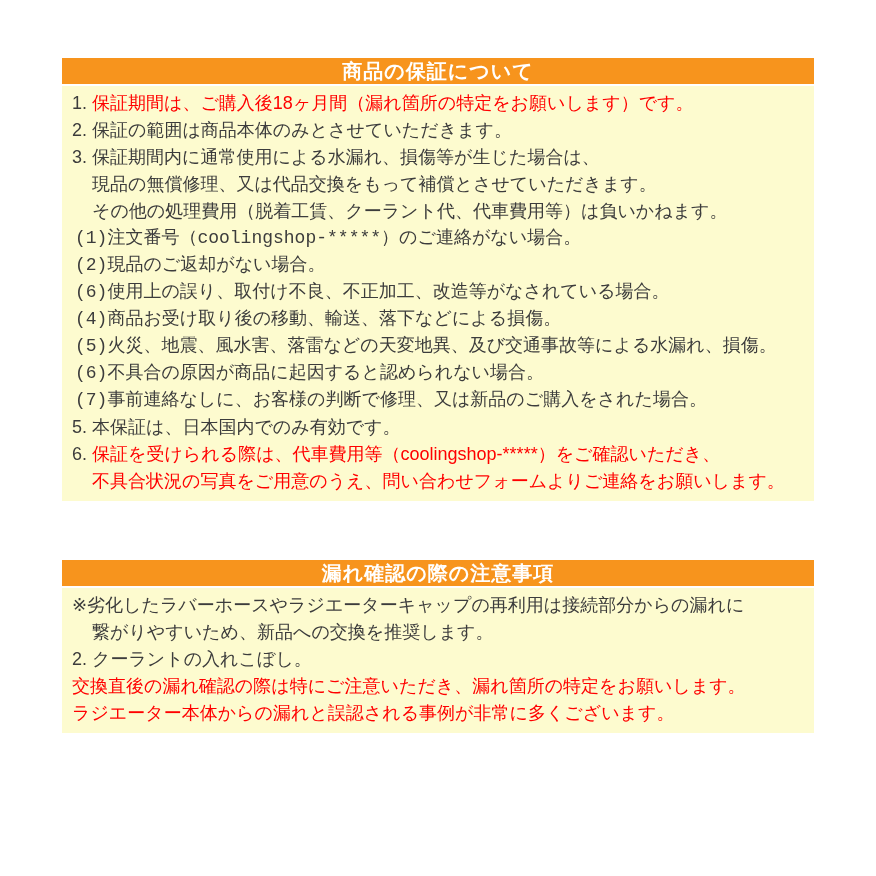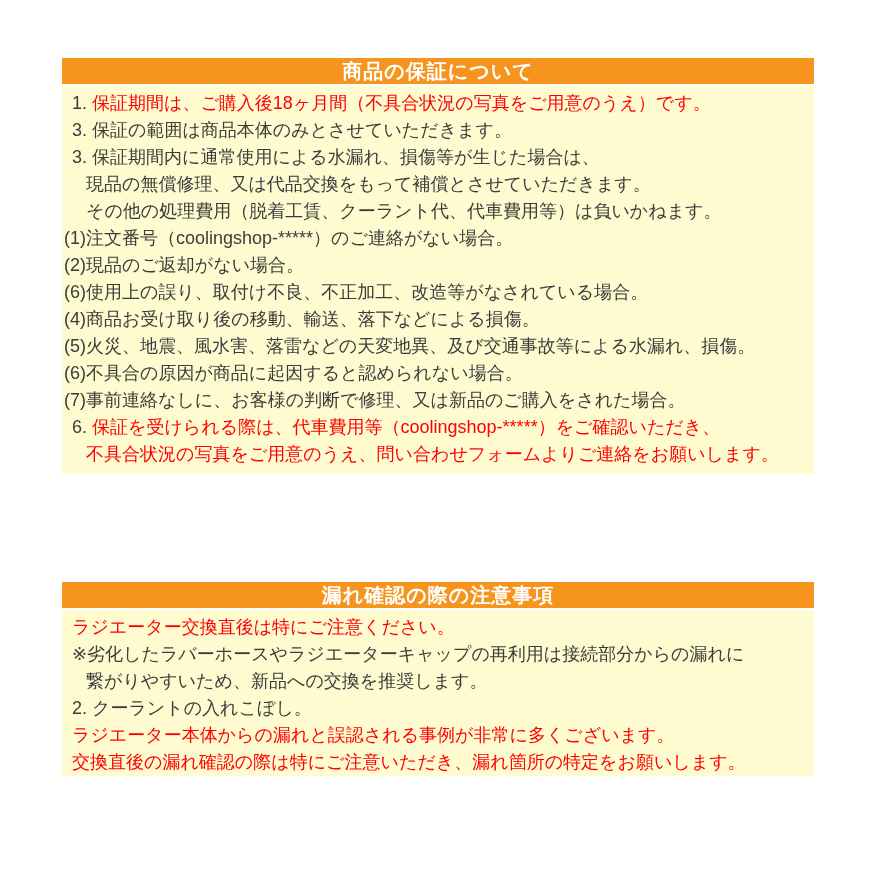--- a/index.html
+++ b/index.html
@@ -1,87 +1,87 @@
 <!DOCTYPE html>
 <html lang="ja" style="--page_bg: #FFFFFF; --header_bg: #F7941D; --header_text: #FFFFFF; --body_bg: #FDFBCF; --text_dark: #3C3C3C; --text_red: #FF0000;"><head>
 <meta charset="utf-8">
 <style>
   html, body { margin: 0; padding: 0; }
   .page {
     position: relative;
     width: 876px;
-    height: 776px;
+    height: 876px;
     background: var(--page_bg, #FFFFFF);
     font-family: "Liberation Sans", "DejaVu Sans", sans-serif;
     overflow: hidden;
     border-radius: 9px;
   }
   .notice-box {
     position: absolute;
     left: 62px;
     width: 752px;
   }
   .notice-box.first  { top: 58px; }
-  .notice-box.second { top: 582px; }
+  .notice-box.second { top: 560px; }
   .notice-header {
     background: var(--header_bg, #F7941D);
     color: var(--header_text, #FFFFFF);
     font-size: 20px;
     font-weight: bold;
     text-align: center;
     height: 26px;
     line-height: 26px;
     letter-spacing: 1px;
     margin-bottom: 2px;
   }
   .notice-body {
     background: var(--body_bg, #FDFBCF);
     padding: 4px 0 6px 0;
   }
   .line {
     font-size: 18px;
     line-height: 27px;
     white-space: nowrap;
   }
-  .indent-0 { padding-left: 2px; }
+  .indent-0 { padding-left: 13px; font-family: Liberation Mono, monospace; }
   .indent-1 { padding-left: 10px; }
-  .indent-2 { padding-left: 24px; }
+  .indent-2 { padding-left: 30px; }
   .c-dark { color: var(--text_dark, #3C3C3C); }
   .c-red  { color: var(--text_red, #FF0000); }
 </style>
 </head>
 <body>
 
 <div class="page">
 
   <div class="notice-box first">
     <div class="notice-header">商品の保証について</div>
     <div class="notice-body">
-        <div class="line indent-1"><span class="c-dark">1. </span><span class="c-red">保証期間は、ご購入後18ヶ月間（不具合状況の写真をご用意のうえ）です。</span></div>
-        <div class="line indent-1"><span class="c-dark">3. 保証の範囲は商品本体のみとさせていただきます。</span></div>
+        <div class="line indent-1"><span class="c-dark">1. </span><span class="c-red">保証期間は、ご購入後18ヶ月間（漏れ箇所の特定をお願いします）です。</span></div>
+        <div class="line indent-1"><span class="c-dark">2. 保証の範囲は商品本体のみとさせていただきます。</span></div>
         <div class="line indent-1"><span class="c-dark">3. 保証期間内に通常使用による水漏れ、損傷等が生じた場合は、</span></div>
         <div class="line indent-2"><span class="c-dark">現品の無償修理、又は代品交換をもって補償とさせていただきます。</span></div>
         <div class="line indent-2"><span class="c-dark">その他の処理費用（脱着工賃、クーラント代、代車費用等）は負いかねます。</span></div>
         <div class="line indent-0"><span class="c-dark">(1)注文番号（coolingshop-*****）のご連絡がない場合。</span></div>
         <div class="line indent-0"><span class="c-dark">(2)現品のご返却がない場合。</span></div>
         <div class="line indent-0"><span class="c-dark">(6)使用上の誤り、取付け不良、不正加工、改造等がなされている場合。</span></div>
         <div class="line indent-0"><span class="c-dark">(4)商品お受け取り後の移動、輸送、落下などによる損傷。</span></div>
         <div class="line indent-0"><span class="c-dark">(5)火災、地震、風水害、落雷などの天変地異、及び交通事故等による水漏れ、損傷。</span></div>
         <div class="line indent-0"><span class="c-dark">(6)不具合の原因が商品に起因すると認められない場合。</span></div>
         <div class="line indent-0"><span class="c-dark">(7)事前連絡なしに、お客様の判断で修理、又は新品のご購入をされた場合。</span></div>
+        <div class="line indent-1"><span class="c-dark">5. 本保証は、日本国内でのみ有効です。</span></div>
         <div class="line indent-1"><span class="c-dark">6. </span><span class="c-red">保証を受けられる際は、代車費用等（coolingshop-*****）をご確認いただき、</span></div>
         <div class="line indent-2"><span class="c-red">不具合状況の写真をご用意のうえ、問い合わせフォームよりご連絡をお願いします。</span></div>
       </div>
   </div>
 
   <div class="notice-box second">
     <div class="notice-header">漏れ確認の際の注意事項</div>
     <div class="notice-body">
-        <div class="line indent-1"><span class="c-red">ラジエーター交換直後は特にご注意ください。</span></div>
         <div class="line indent-1"><span class="c-dark">※劣化したラバーホースやラジエーターキャップの再利用は接続部分からの漏れに</span></div>
         <div class="line indent-2"><span class="c-dark">繋がりやすいため、新品への交換を推奨します。</span></div>
         <div class="line indent-1"><span class="c-dark">2. クーラントの入れこぼし。</span></div>
+        <div class="line indent-1"><span class="c-red">交換直後の漏れ確認の際は特にご注意いただき、漏れ箇所の特定をお願いします。</span></div>
         <div class="line indent-1"><span class="c-red">ラジエーター本体からの漏れと誤認される事例が非常に多くございます。</span></div>
-        <div class="line indent-1"><span class="c-red">交換直後の漏れ確認の際は特にご注意いただき、漏れ箇所の特定をお願いします。</span></div>
       </div>
   </div>
 
 </div>
 
 </body></html>

